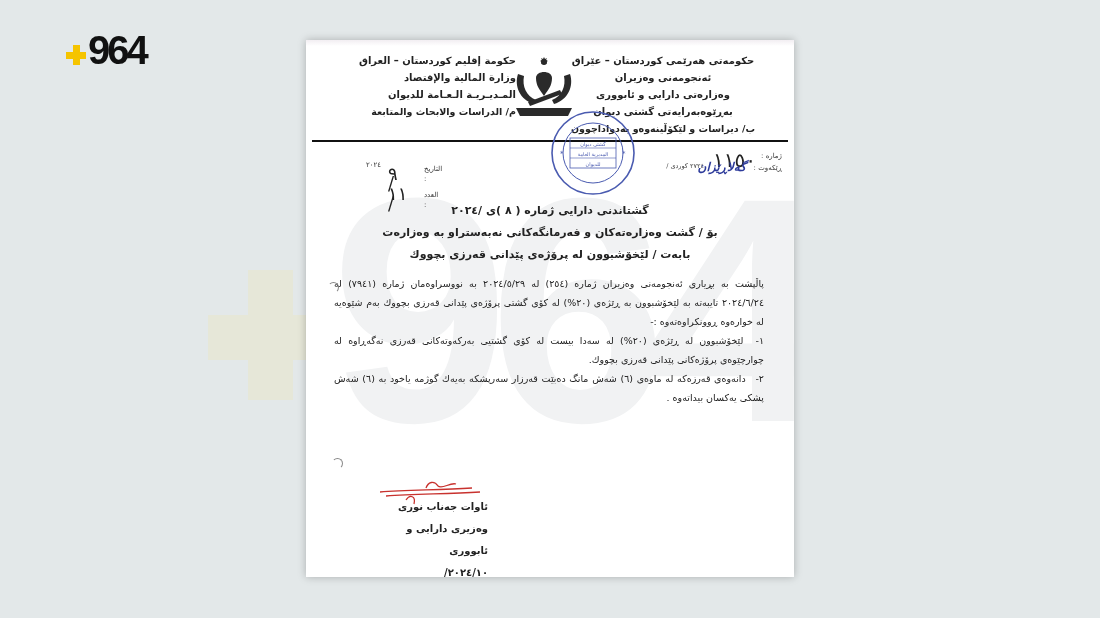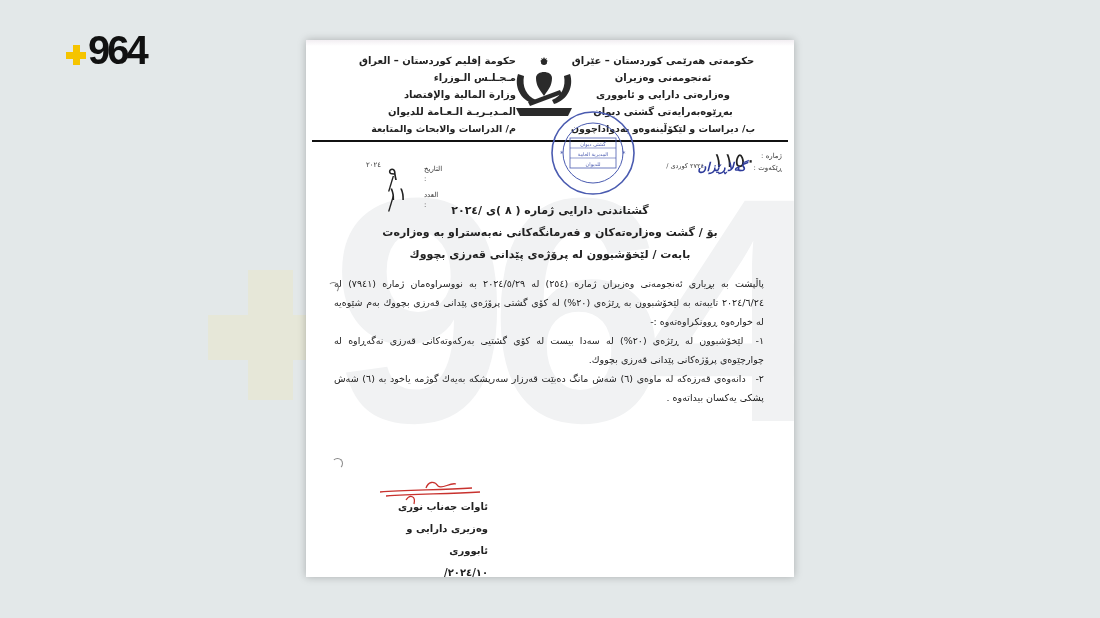--- a/index.html
+++ b/index.html
@@ -76,21 +76,20 @@
   <div class="hdr-right rtl">
     <div>حكومەتی هەرێمی كوردستان – عێراق</div>
     <div>ئەنجومەنی وەزیران</div>
     <div>وەزارەتی دارایی و ئابووری</div>
     <div>بەڕێوەبەرایەتی گشتی دیوان</div>
     <div>ب/ دیراسات و لێكۆڵینەوەو بەدواداچوون</div>
   </div>
 
   <div class="hdr-left rtl">
     <div>حكومة إقليم كوردستان – العراق</div>
-    <div>مـجـلـس الـوزراء</div>
     <div>وزارة المالية والإقتصاد</div>
     <div>المـديـريـة الـعـامة للديوان</div>
     <div>م/ الدراسات والابحاث والمتابعة</div>
   </div>
 
   <svg class="emblem" viewBox="0 0 68 66">
     <g fill="#2a2a2a">
       <circle cx="34" cy="6" r="3"></circle>
       <path d="M34 1 L35 3 L37 2 L36 4 L38 5 L36 6 L37 8 L35 7 L34 9 L33 7 L31 8 L32 6 L30 5 L32 4 L31 2 L33 3 Z"></path>
       <path d="M8 18 C4 30 10 44 24 48 L26 44 C16 40 12 30 14 20 Z"></path>

